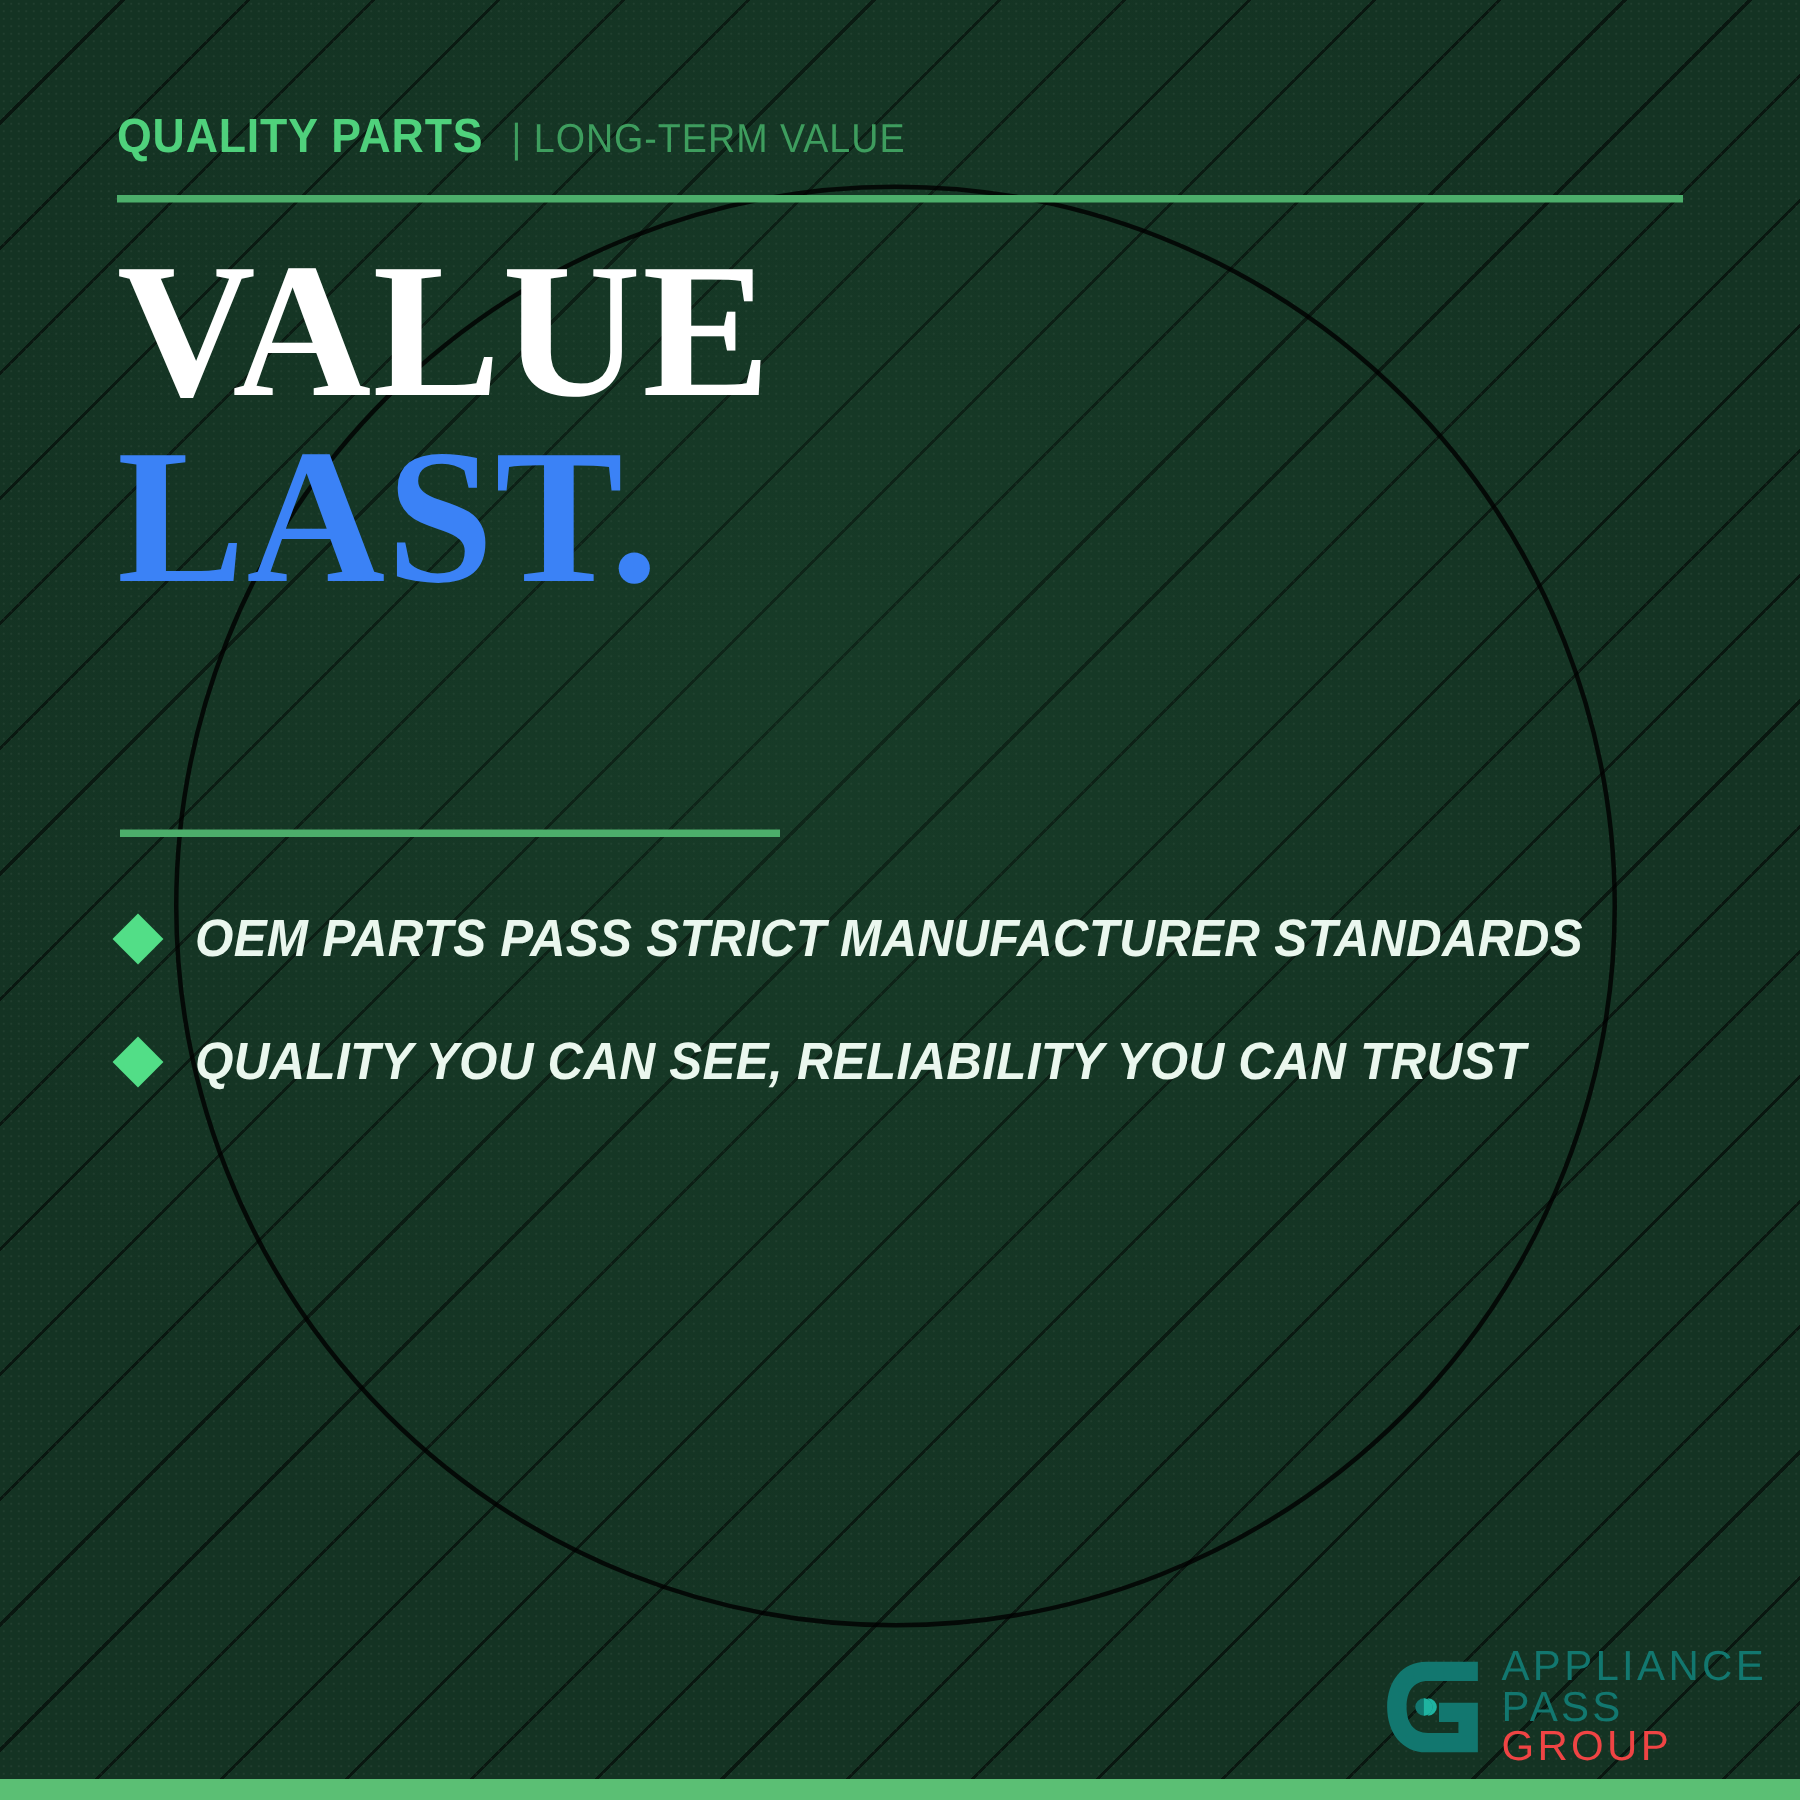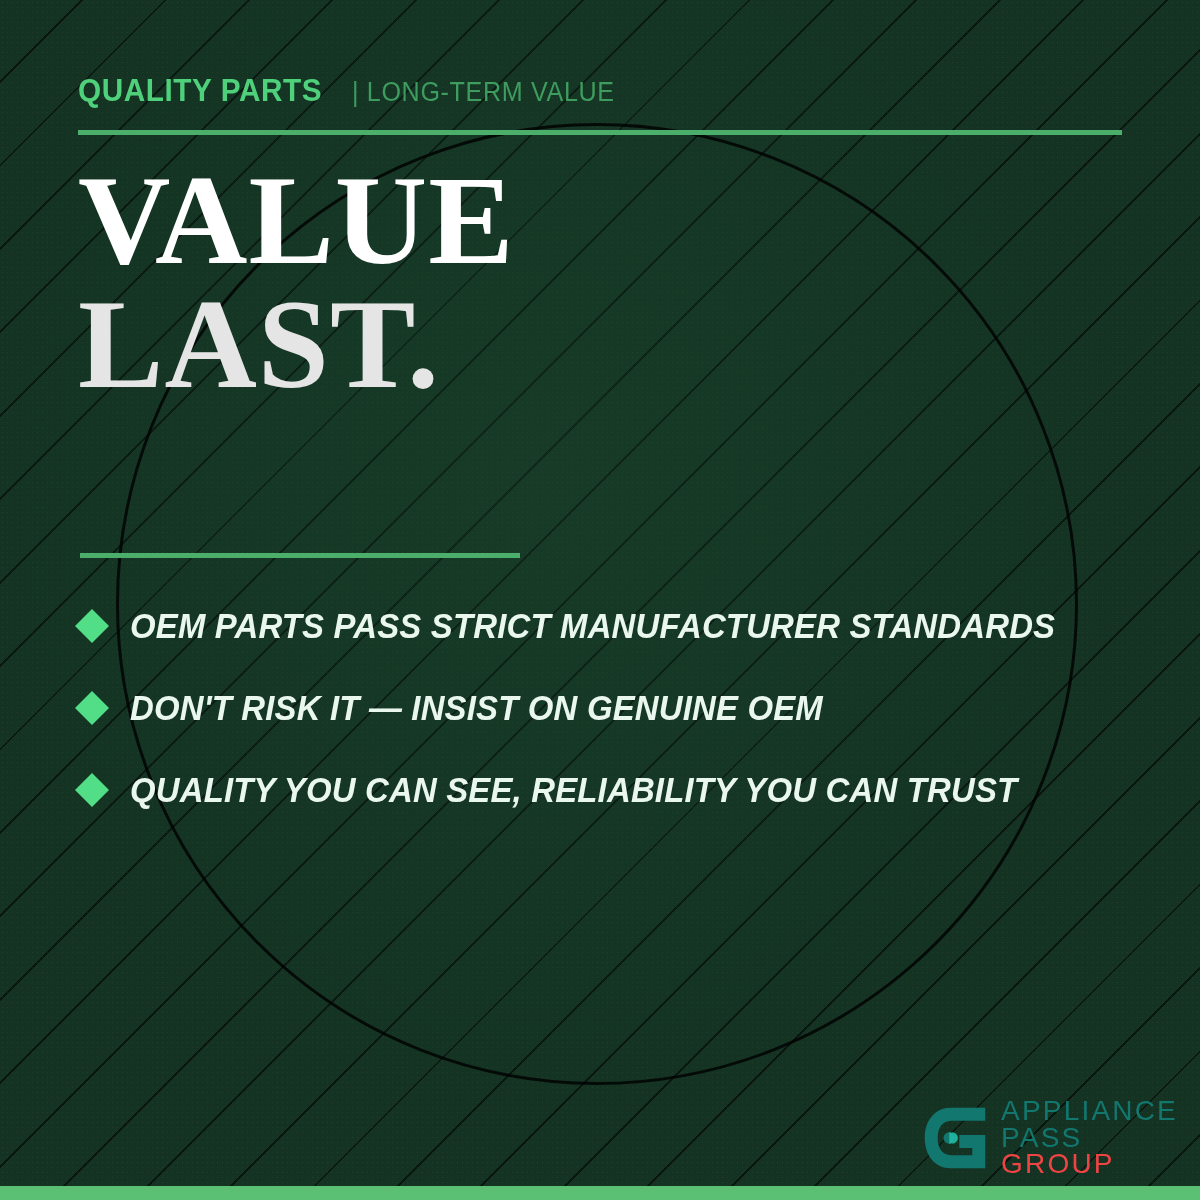--- a/index.html
+++ b/index.html
@@ -50,21 +50,21 @@
     border:3px solid rgba(0,0,0,0.80);
     border-radius:50%;
     pointer-events:none;
   }
 
   
   .header {
     position:absolute;
     left:78px; top:72px;
     width:1044px;
-    display:flex; align-items:baseline; gap:11px;
+    display:flex; align-items:baseline; 
   }
   .kicker {
     font-size:32px; font-weight:bold;
     letter-spacing:0.6px;
     color:#4FD17C;
     transform:scaleX(0.93);
     transform-origin:left center;
     white-space:nowrap;
   }
   .kicker-sub {
@@ -86,21 +86,21 @@
   .headline {
     position:absolute;
     left:78px; top:158px;
     font-family:"Liberation Serif", serif;
     font-weight:bold;
     font-size:128px;
     line-height:0.97;
     letter-spacing:1px;
   }
   .headline .l1, .headline .l2 { color:#FFFFFF; display:block; }
-  .headline .l3 { color:#e5e5e5; display:block; }
+  .headline .l3 { color:#3b82f6; display:block; }
 
   .headline-rule {
     position:absolute;
     left:80px; top:553px;
     width:440px; height:5px;
     background:#4CAE6B;
   }
 
   
   .bullets {
@@ -176,24 +176,20 @@
   <div class="headline">
     <span class="l1">VALUE</span>
     <span class="l3">LAST.</span>
   </div>
   <div class="headline-rule"></div>
 
   <div class="bullets">
     <div class="bullet">
       <span class="bullet-marker"></span>
       <span class="bullet-text">OEM PARTS PASS STRICT MANUFACTURER STANDARDS</span>
-    </div>
-    <div class="bullet">
-      <span class="bullet-marker"></span>
-      <span class="bullet-text">DON'T RISK IT — INSIST ON GENUINE OEM</span>
     </div>
     <div class="bullet">
       <span class="bullet-marker"></span>
       <span class="bullet-text">QUALITY YOU CAN SEE, RELIABILITY YOU CAN TRUST</span>
     </div>
   </div>
 
   <div class="logo">
     <span class="logo-mark">
       <svg viewBox="0 0 100 100" width="72" height="72">

